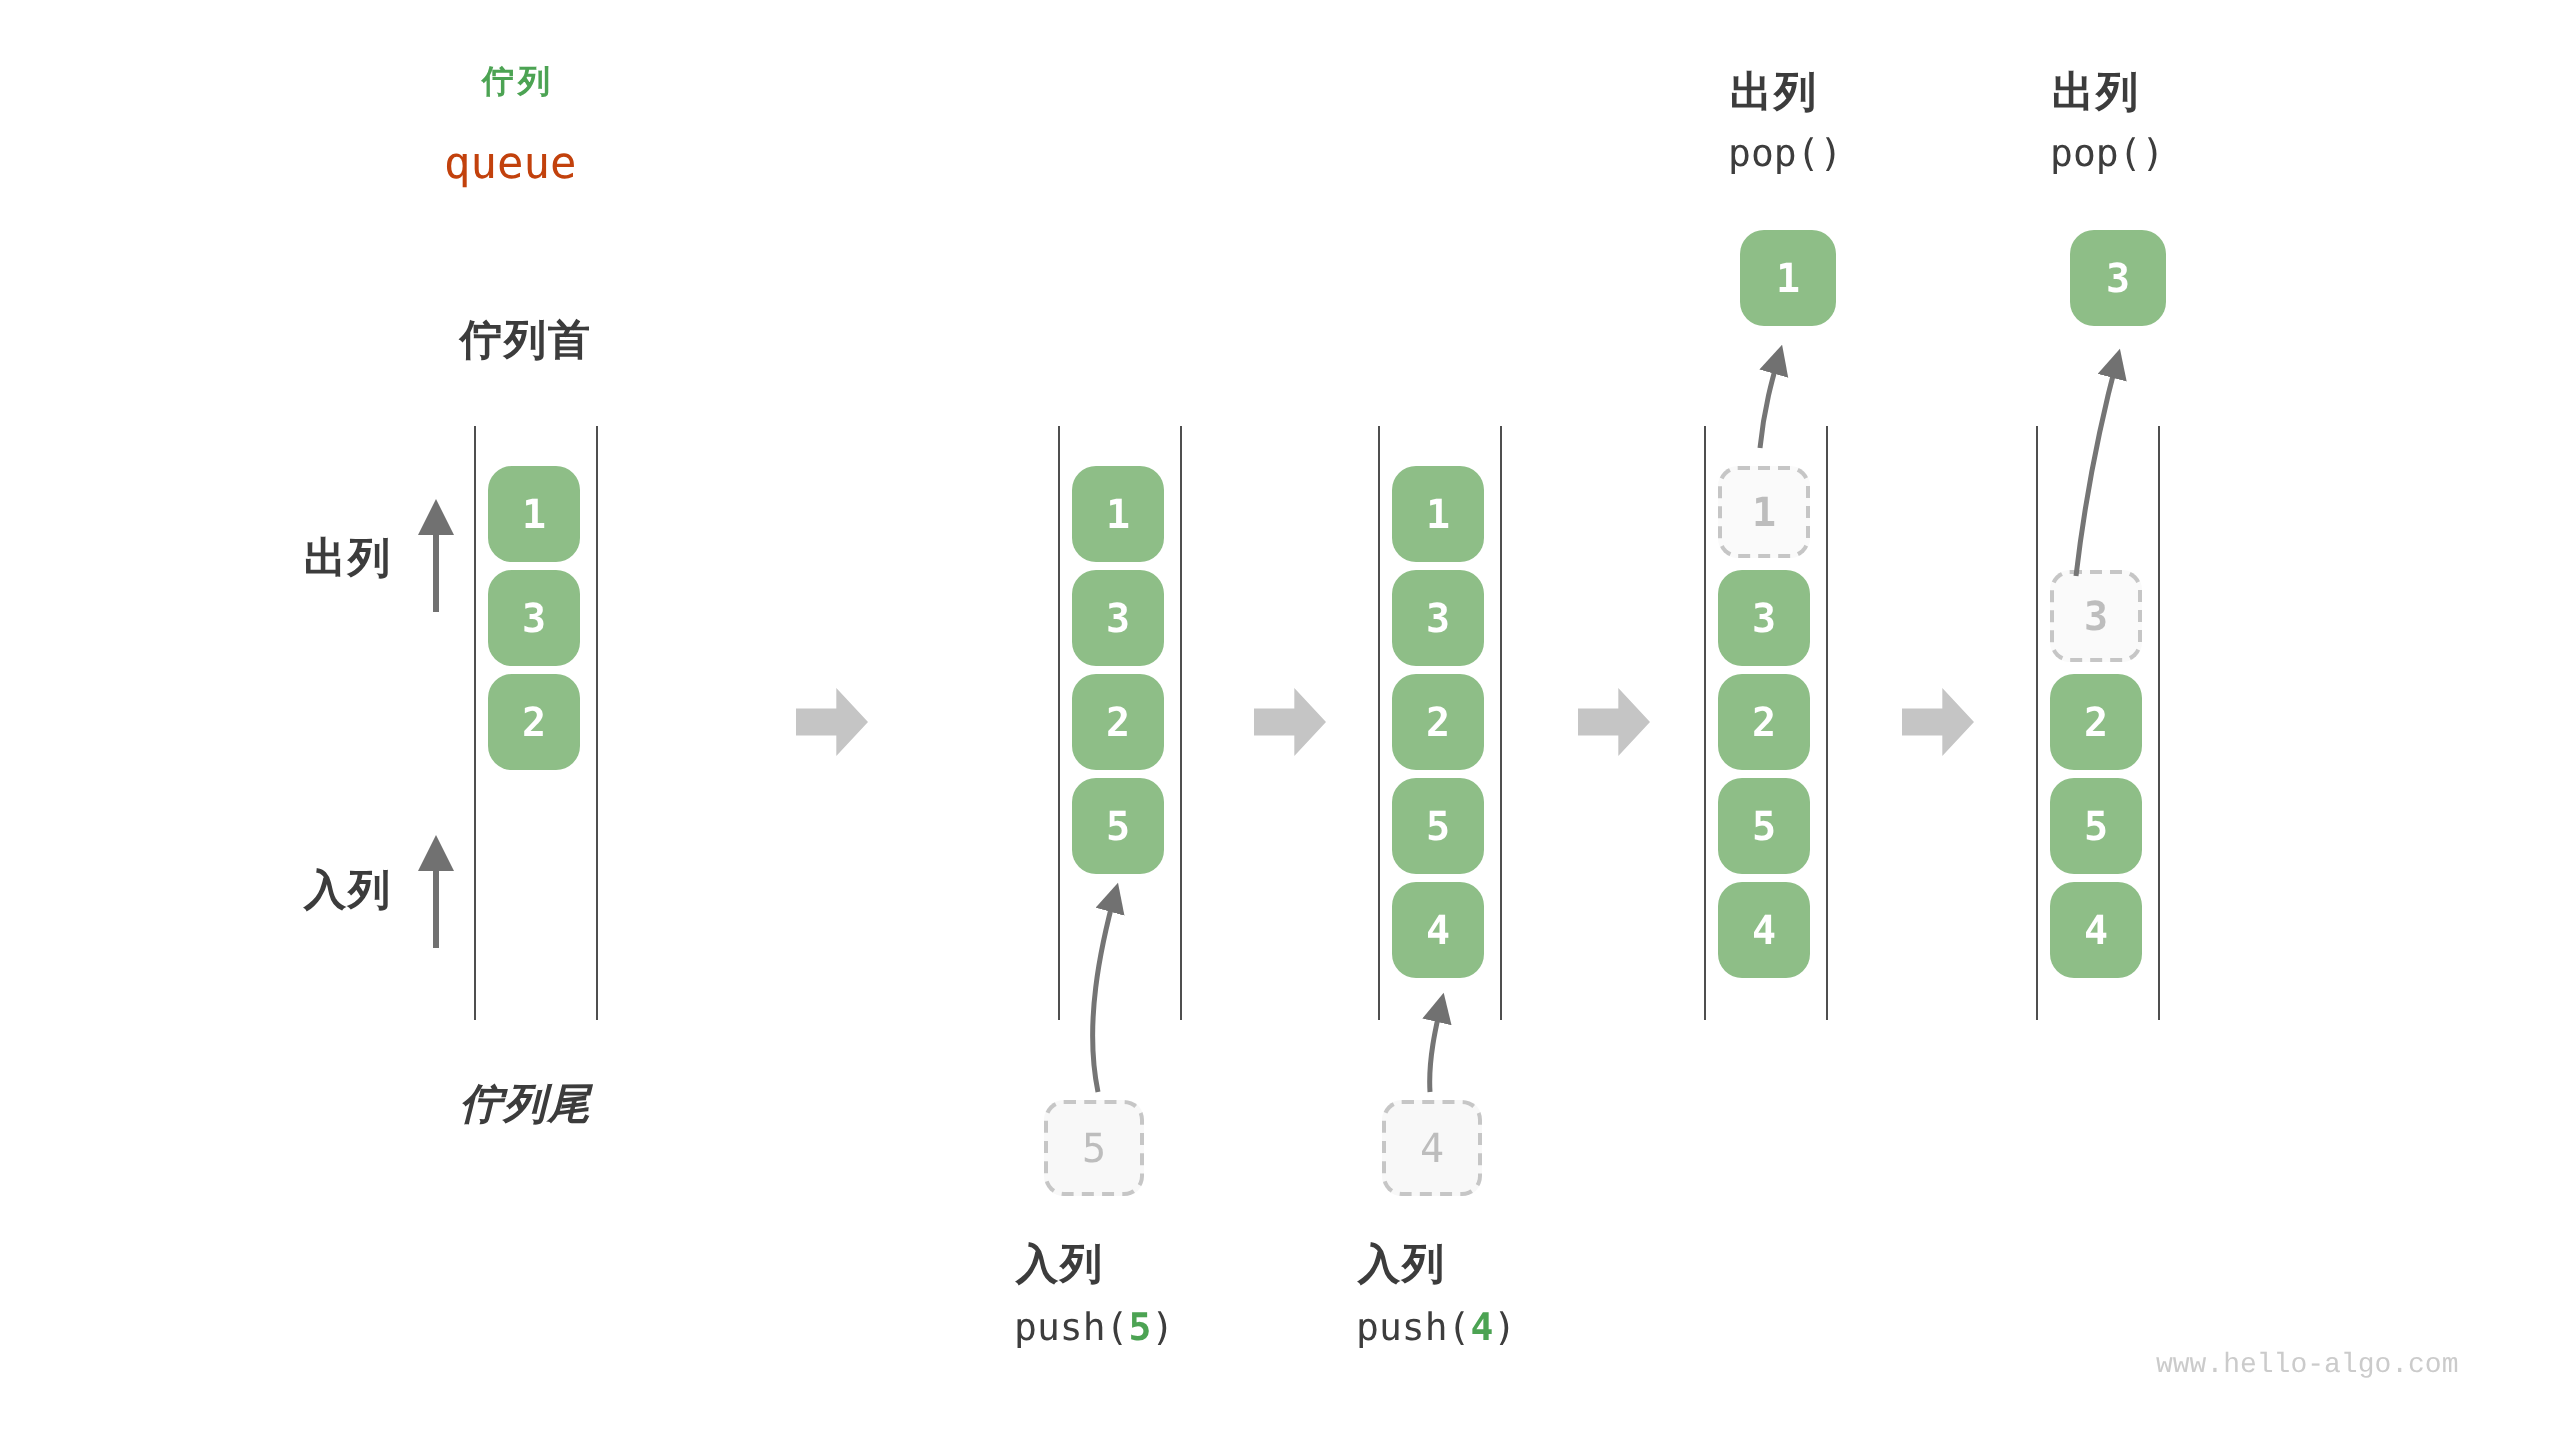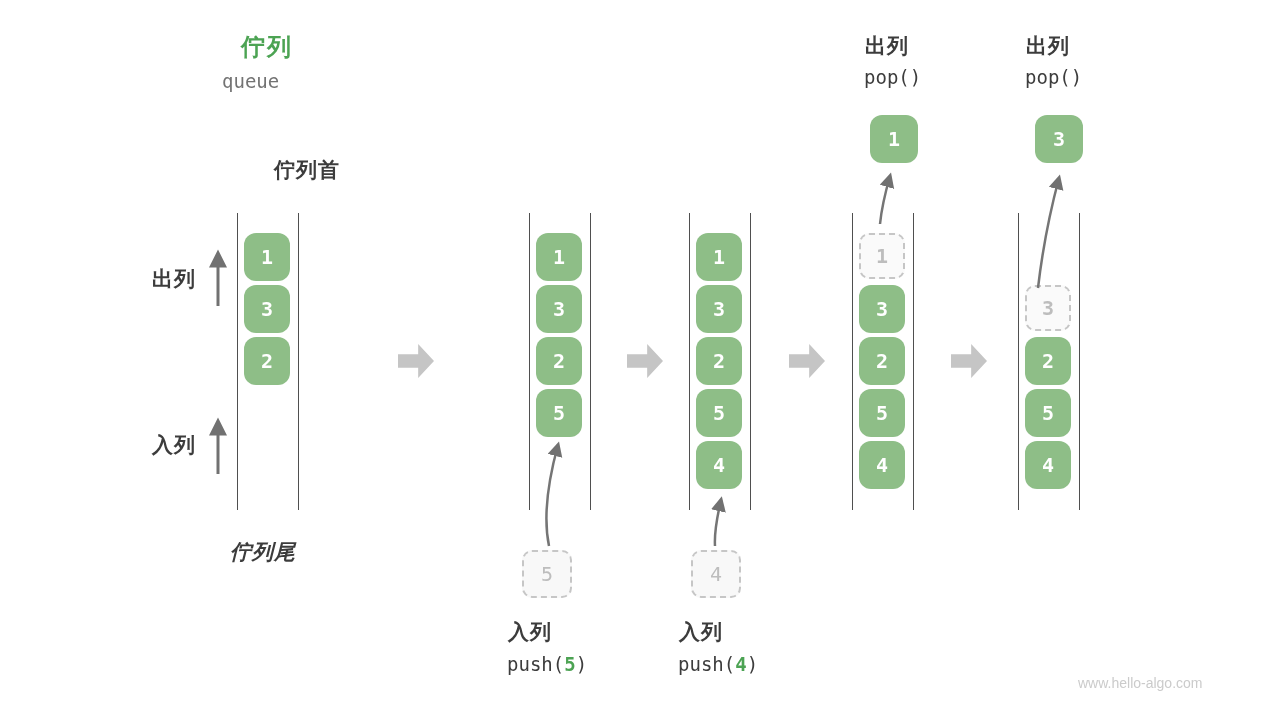--- a/index.html
+++ b/index.html
@@ -3,22 +3,22 @@
 <meta charset="utf-8">
 <style>
   html,body{margin:0;padding:0;}
   body{
     width:1280px;height:720px;position:relative;overflow:hidden;
     background:#ffffff;
     font-family:"DejaVu Sans","Liberation Sans",sans-serif;
   }
   .abs{position:absolute;}
   .zh{font-weight:bold;color:#3c3c3c;font-size:21px;letter-spacing:1px;}
-  .mono{font-family:"DejaVu Sans Mono","Liberation Mono",monospace;color:#737373;font-size:19px;}
-  .title-zh{font-size:24px;font-weight:bold;letter-spacing:2px;font-family:Liberation Serif, serif;}
+  .mono{font-family:"DejaVu Sans Mono","Liberation Mono",monospace;color:#c2410c;font-size:22px;}
+  .title-zh{font-size:16px;font-weight:bold;letter-spacing:2px;font-family:Liberation Serif, serif;}
   .queue-line{position:absolute;width:1.5px;background:#4f4f4f;}
   .cell{
     position:absolute;width:46px;height:48px;border-radius:12px;
     display:flex;align-items:center;justify-content:center;
     font-family:"DejaVu Sans Mono","Liberation Mono",monospace;
     font-weight:bold;font-size:20px;color:#ffffff;
   }
   .cell.solid{background:#8ebe87;}
   .cell.dashed{
     background:#fafafa;border:2px dashed #c6c6c6;color:#bdbdbd;
@@ -39,32 +39,32 @@
   }
   .block-arrow{
     position:absolute;width:36px;height:34px;background:#c5c5c5;
     clip-path:polygon(0 30%,56% 30%,56% 0,100% 50%,56% 100%,56% 70%,0 70%);
   }
   .op-label{position:absolute;font-weight:bold;color:#3c3c3c;font-size:21px;letter-spacing:1px;}
   .op-code{position:absolute;font-family:"DejaVu Sans Mono","Liberation Mono",monospace;color:#3d3d3d;font-size:19px;}
   .green-digit{color:#4ca353;font-weight:bold;}
   .watermark{
     position:absolute;left:1078px;top:675px;
-    font-family:Liberation Sans, sans-serif;
+    font-family:Liberation Mono, monospace;
     font-size:14px;color:#cbcbcb;
   }
   #arrow-layer{position:absolute;left:0;top:0;pointer-events:none;}
 </style>
 </head>
 <body>
 
 <div class="abs title-zh" style="left:241px;top:31px;color:#4ca353;">佇列</div>
 <div class="abs mono" style="left:222px;top:70px;">queue</div>
 
-<div class="abs zh" style="left:230px;top:156px;margin-left:44px;">佇列首</div>
+<div class="abs zh" style="left:230px;top:156px;">佇列首</div>
 <div class="abs zh" style="left:230px;top:538px;font-style:italic;">佇列尾</div>
 
 <div class="abs zh" style="left:152px;top:265px;">出列</div>
 <div class="abs zh" style="left:152px;top:431px;">入列</div>
 
 <div class="op-label" style="left:865px;top:32px;">出列</div>
 <div class="op-code" style="left:864px;top:66px;">pop()</div>
 <div class="op-label" style="left:1026px;top:32px;">出列</div>
 <div class="op-code" style="left:1025px;top:66px;">pop()</div>
 

